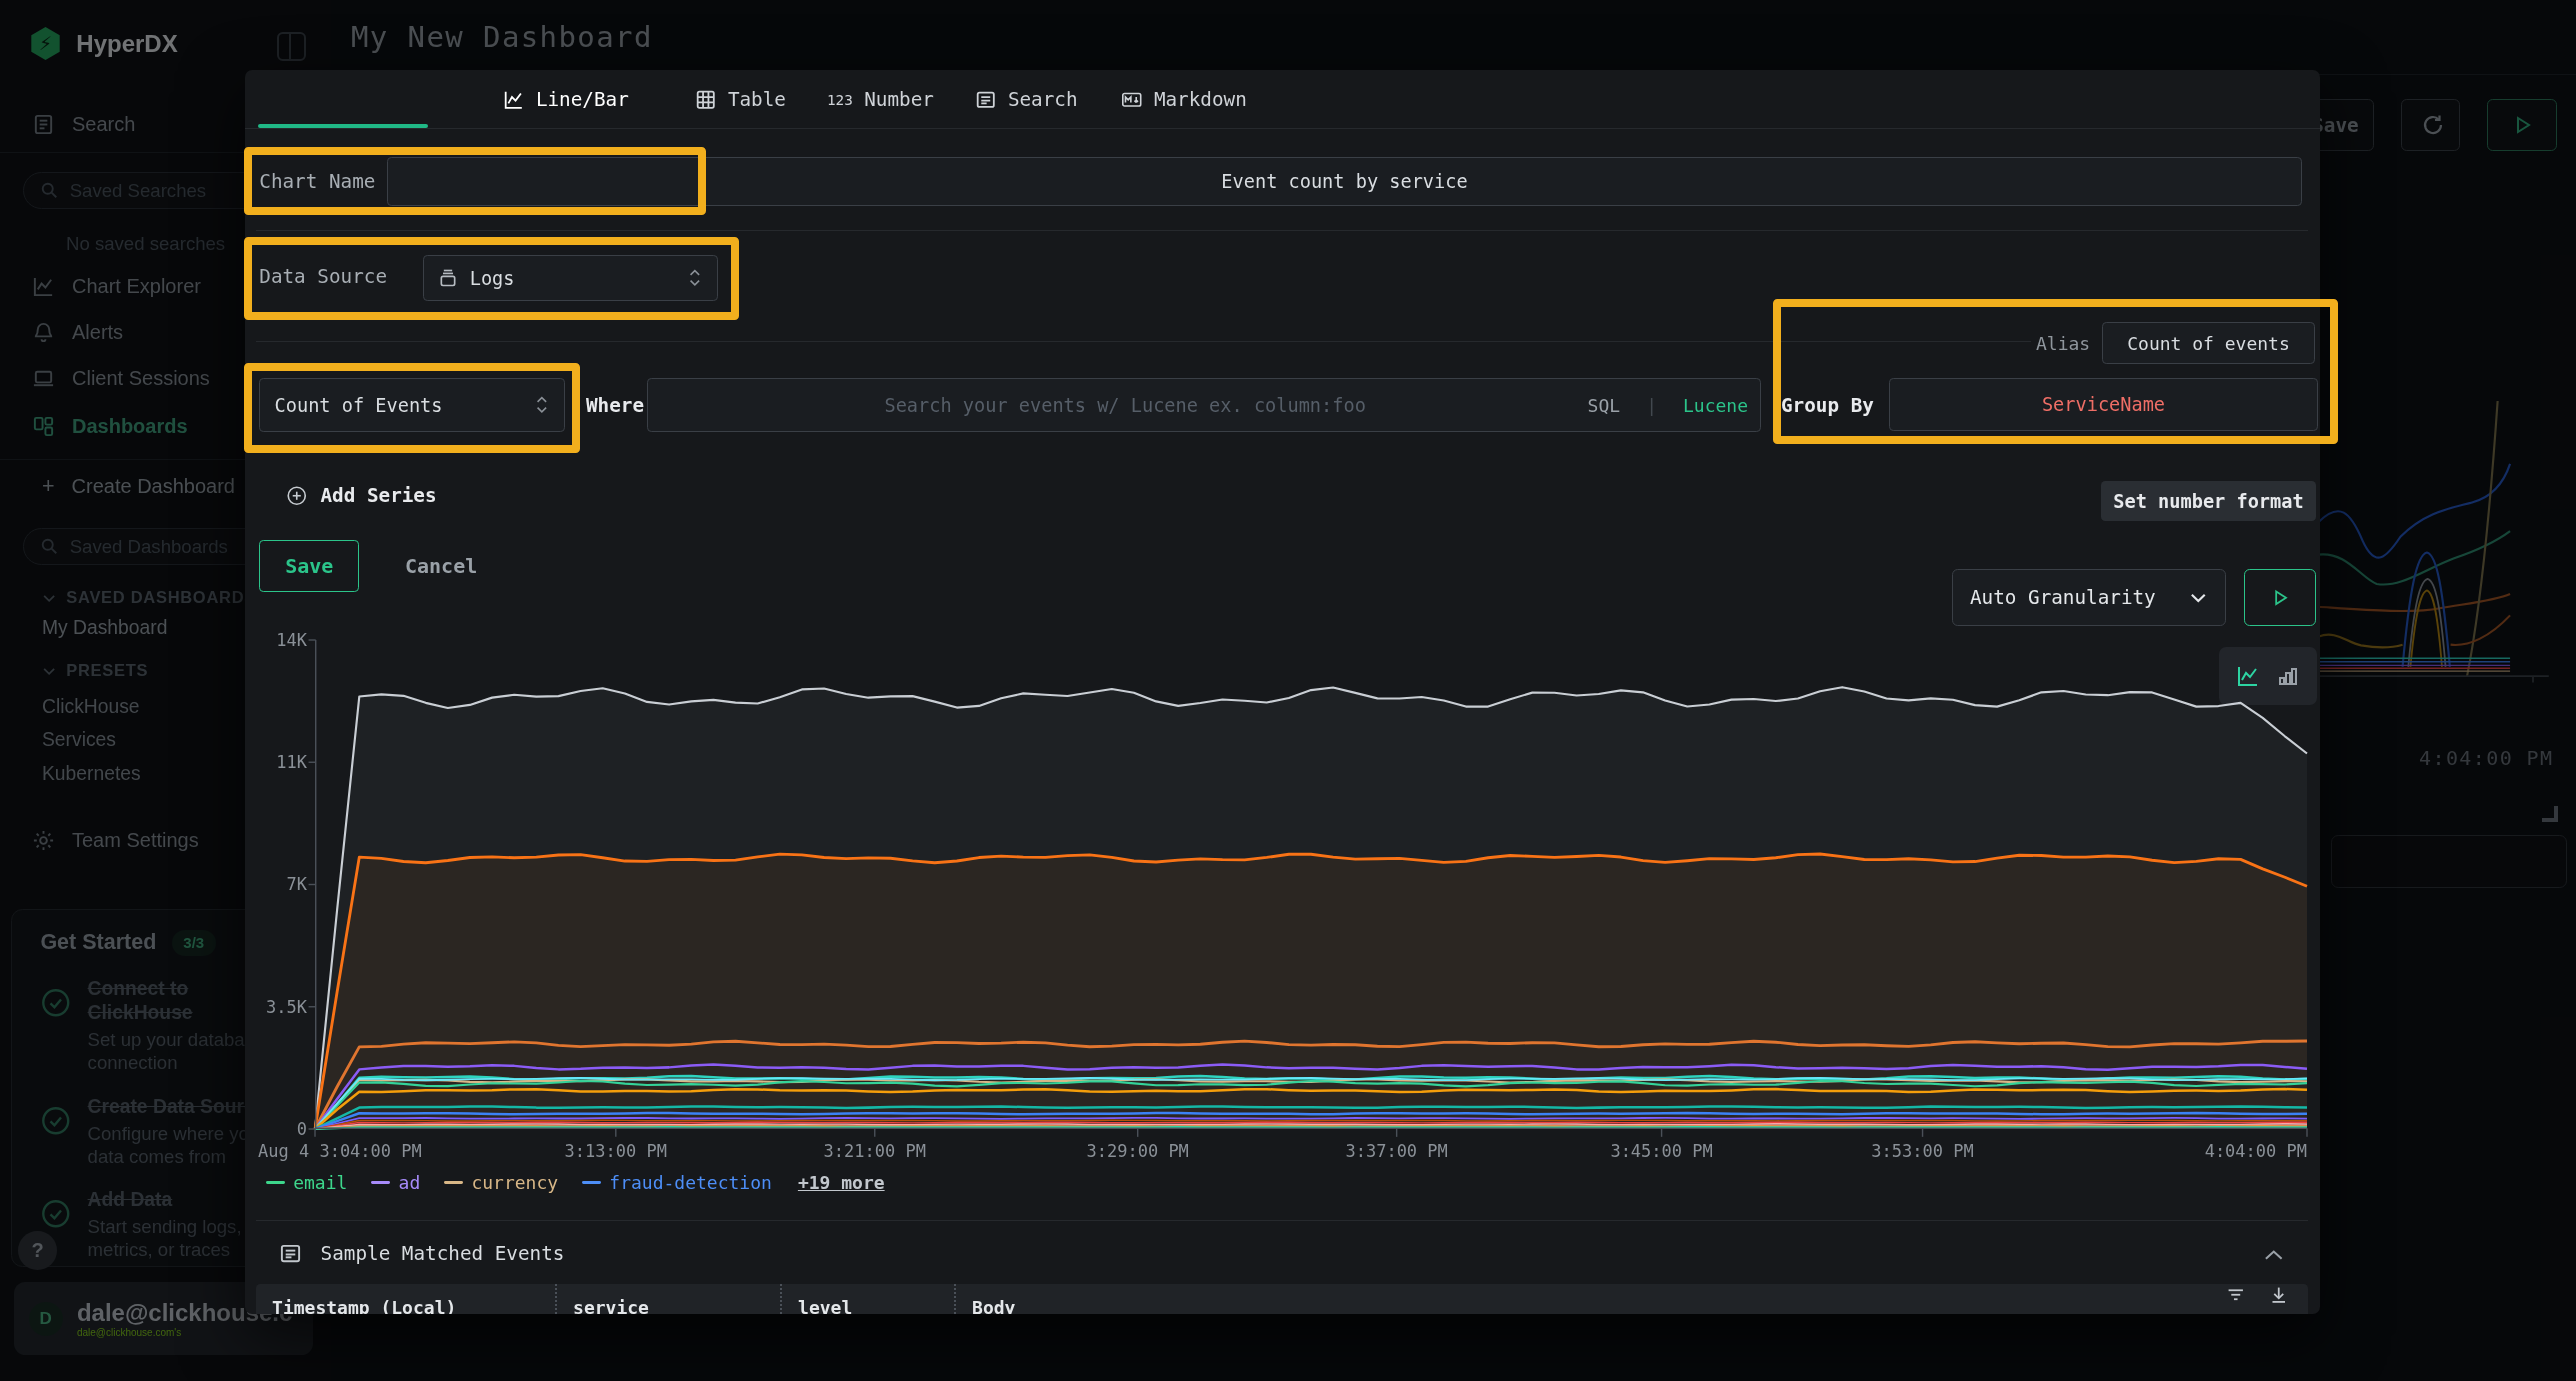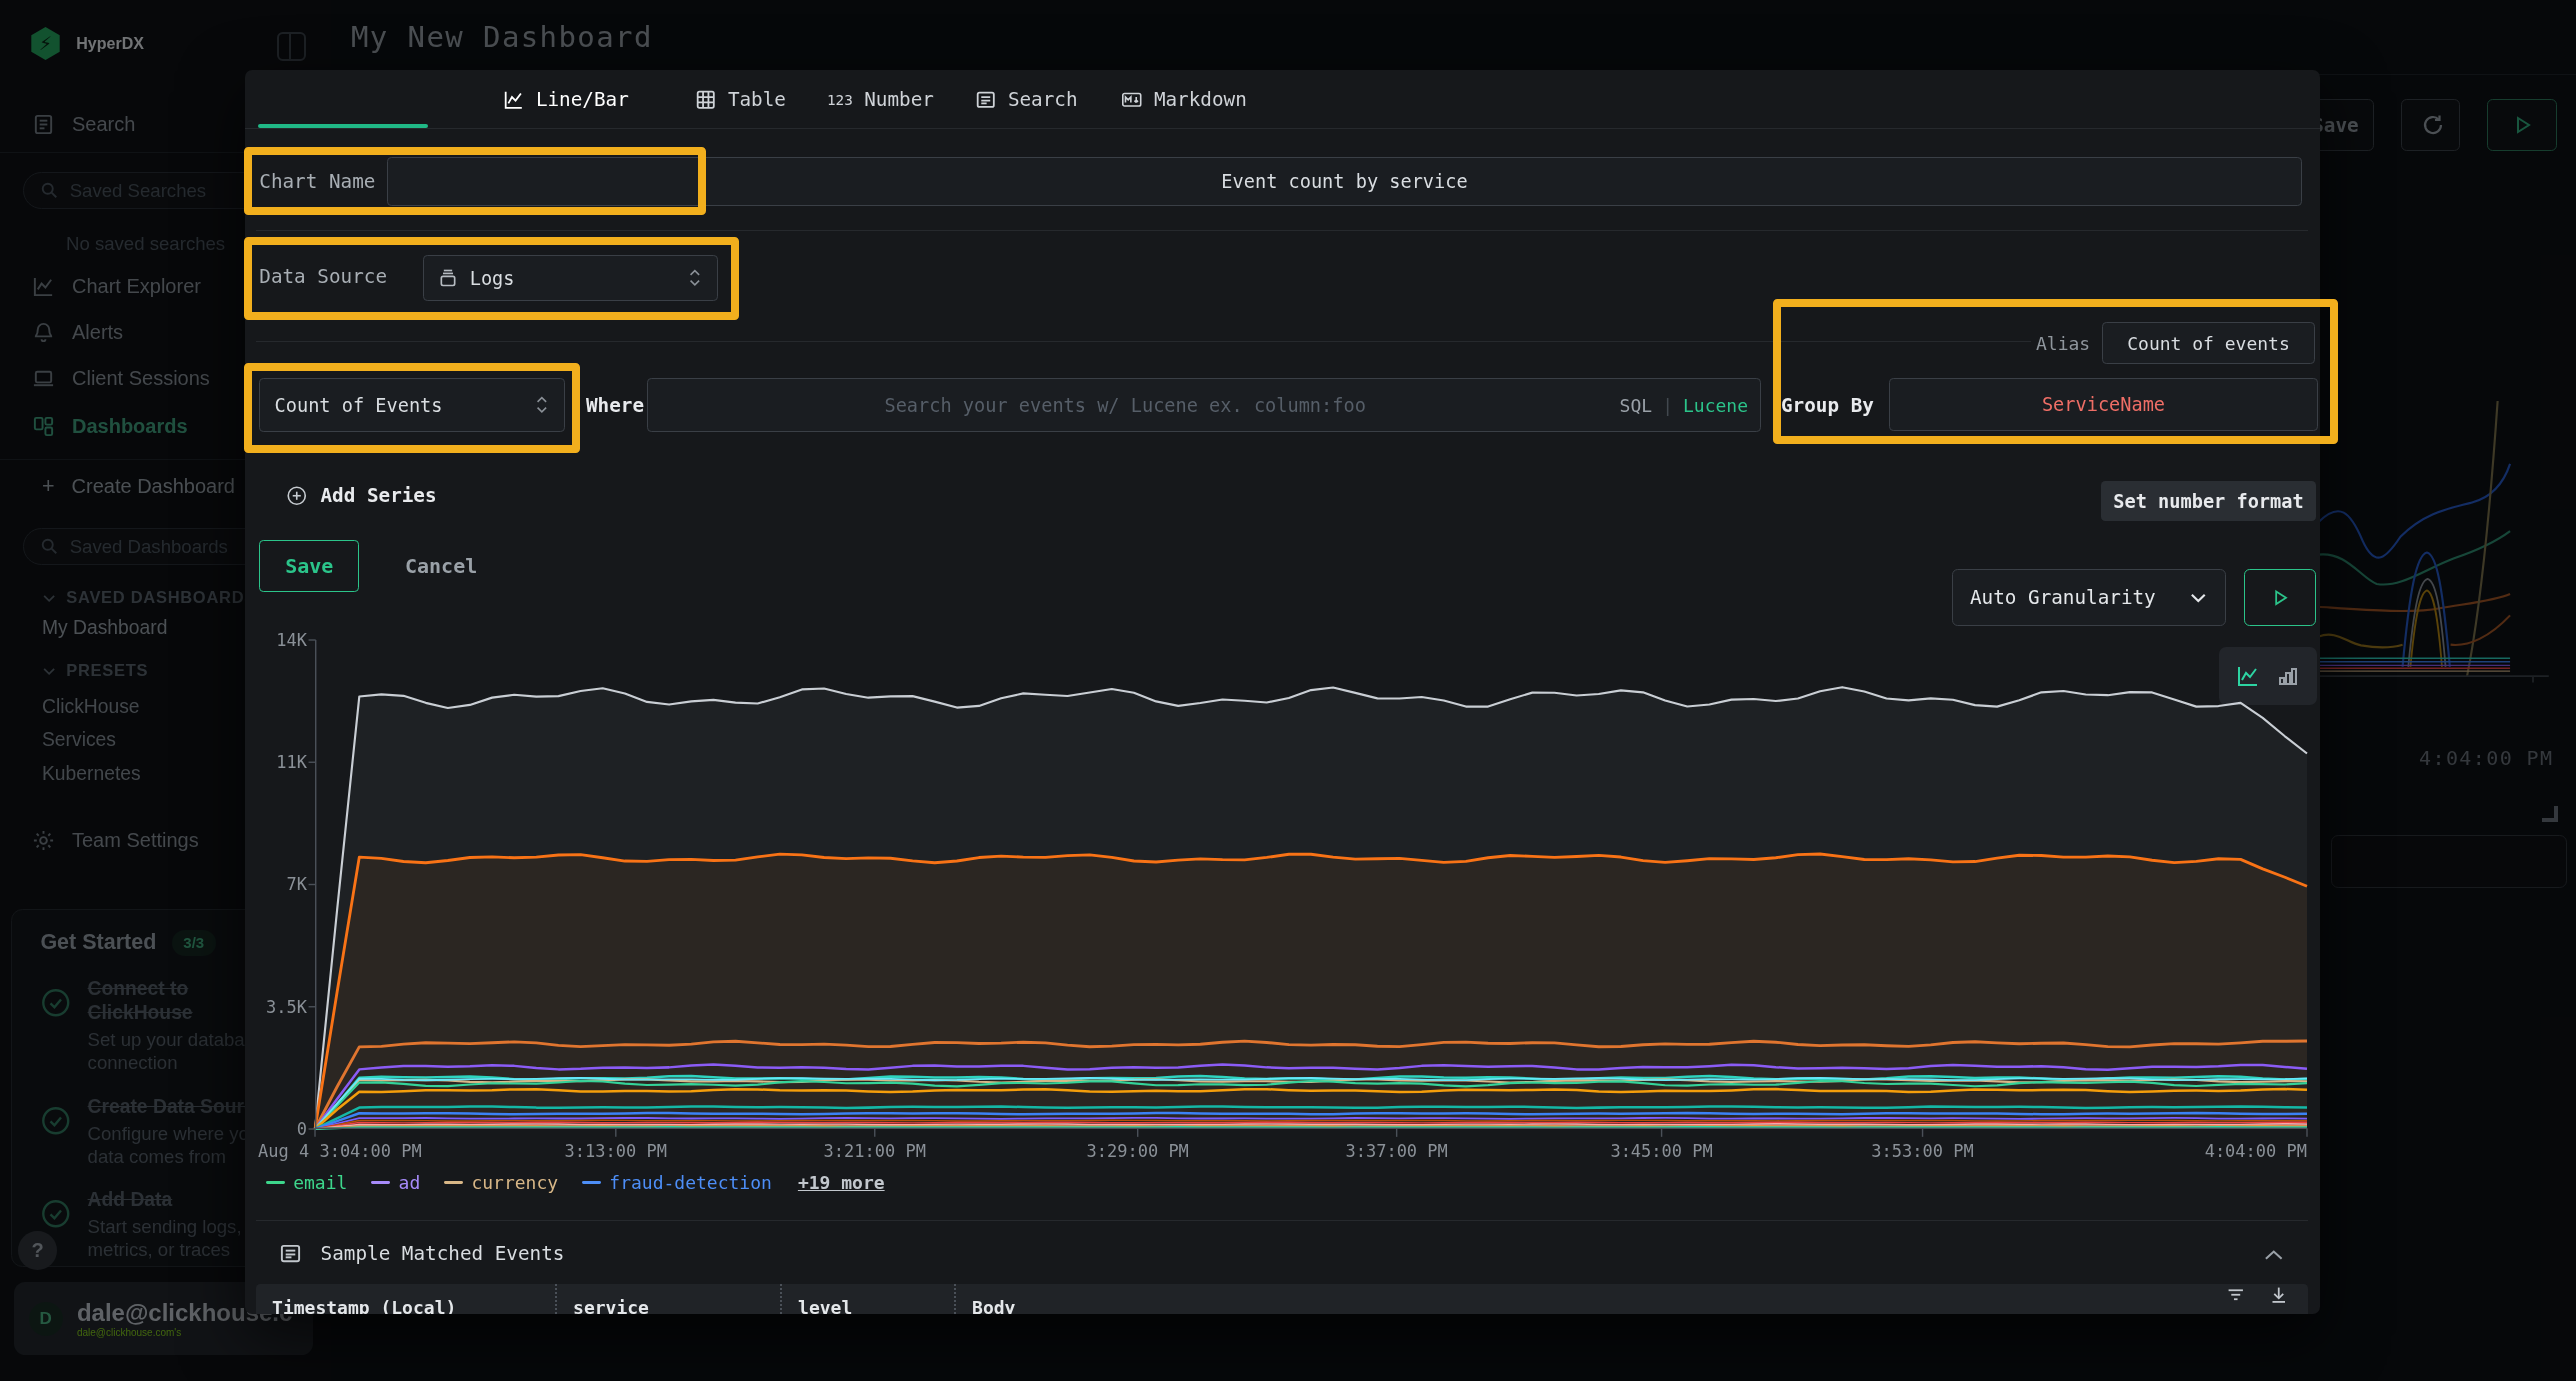--- a/index.html
+++ b/index.html
@@ -7,21 +7,21 @@
     --sans:"Liberation Sans","DejaVu Sans",sans-serif;
   }
   *{box-sizing:border-box;margin:0;padding:0;}
   html,body{background:#060708;}
   #screen{position:relative;width:2576px;height:1381px;overflow:hidden;background:#0a0b0d;font-family:var(--mono);}
 
   
   #sidebar{position:absolute;left:0;top:0;width:331px;height:1381px;background:#0b0c0e;}
   .logo-row{position:absolute;left:29px;top:27px;display:flex;align-items:center;gap:14.3px;}
   .logo-hex{width:33px;height:33px;background:#23a55a;clip-path:polygon(50% 0,93% 25%,93% 75%,50% 100%,7% 75%,7% 25%);display:flex;align-items:center;justify-content:center;color:#06230f;font-size:18.6px;font-family:var(--sans);}
-  .logo-text{font-family:var(--sans);font-weight:bold;font-size:16px;color:#e8eaec;}
+  .logo-text{font-family:var(--sans);font-weight:bold;font-size:24px;color:#e8eaec;}
   .s-item{position:absolute;left:32px;display:flex;align-items:center;gap:17px;color:#8a9097;font-family:var(--sans);font-size:20px;}
   .s-item .ic{width:23px;height:23px;color:#767d84;flex:0 0 auto;}
   .s-item.active{color:#3fa27c;font-weight:bold;text-align:right;}
   .s-item.active .ic{color:#3fa27c;}
   .s-div{position:absolute;left:0;width:331px;height:0.7px;background:#1d2024;}
   .pill{position:absolute;left:23px;width:303px;height:37px;border:1.4px solid #272b30;border-radius:20px;background:rgba(255,255,255,0.02);display:flex;align-items:center;gap:11.4px;padding:0 15.7px;color:#4a525a;font-family:var(--sans);font-size:18.6px;}
   .pill .ic{width:18.6px;height:18.6px;color:#4a525a;}
   .s-muted{position:absolute;left:66px;color:#4a525a;font-family:var(--sans);font-size:18.6px;}
   .s-sect{position:absolute;left:42px;display:flex;align-items:center;gap:10px;color:#5a636b;font-family:var(--sans);font-size:16.5px;letter-spacing:0.7px;font-weight:bold;}
   .s-sub{position:absolute;left:42px;color:#878e95;font-family:var(--sans);font-size:19.3px;}
@@ -63,21 +63,21 @@
   .tab{position:absolute;top:13px;display:flex;align-items:center;gap:11.4px;font-size:19.3px;color:#cfd3d8;height:33px;}
   .tab .ic{width:21.5px;height:21.5px;}
   .tab.active{color:#ffffff;}
   .tab-underline{position:absolute;left:13px;top:54px;width:170px;height:4.3px;background:#20b886;border-radius:2.1px;}
   .f-label{color:#a8aeb4;font-size:19.3px;}
   .f-input{border:1.4px solid #3a3f46;border-radius:4.3px;background:#1a1d21;color:#d9dde1;font-family:var(--mono);font-size:18.6px;padding:0 14.3px;display:flex;align-items:center;text-align:center;}
   input.f-input::placeholder{color:#565e68;}
   .m-div{position:absolute;height:1.4px;background:#26292d;}
   .sel-chev{color:#8a9097;margin-left:auto;}
   .bold-label{color:#e8eaed;font-size:19.3px;font-weight:bold;}
-  .lang-toggle{position:absolute;right:13px;top:0;height:100%;display:flex;align-items:center;gap:10px;font-size:18px;}
+  .lang-toggle{position:absolute;right:13px;top:0;height:100%;display:flex;align-items:center;gap:26px;font-size:18px;}
   .lang-sql{color:#9aa1a8;} .lang-sep{color:#42484f;} .lang-lucene{color:#2bc48a;}
   #btn-set-format{background:#2a2e33;border-radius:4.3px;color:#e8eaed;font-weight:bold;font-size:18.6px;display:flex;align-items:center;justify-content:center;}
   #btn-save{border:1.4px solid #2bc48a;border-radius:4.3px;color:#2bc48a;font-weight:bold;font-size:20px;display:flex;align-items:center;justify-content:center;background:transparent;}
   #btn-cancel{color:#9aa1a8;font-weight:bold;font-size:20px;display:flex;align-items:center;}
   #granularity{border:1.4px solid #3a3f46;border-radius:5.7px;background:#1a1d21;color:#e4e7ea;font-size:19.3px;display:flex;align-items:center;justify-content:space-between;padding:0 17px;}
   #btn-run{border:1.4px solid #2bc48a;border-radius:5.7px;display:flex;align-items:center;justify-content:center;color:#2bc48a;}
   #chart-toggle{background:#22252a;border-radius:7.2px;display:flex;align-items:center;justify-content:center;gap:15.7px;}
   #chart-toggle .ic{width:24px;height:24px;}
   .ylab{position:absolute;right:0;font-size:17px;color:#8a9097;}
   .xlab{position:absolute;top:0;font-size:17px;color:#8a9097;white-space:nowrap;}

